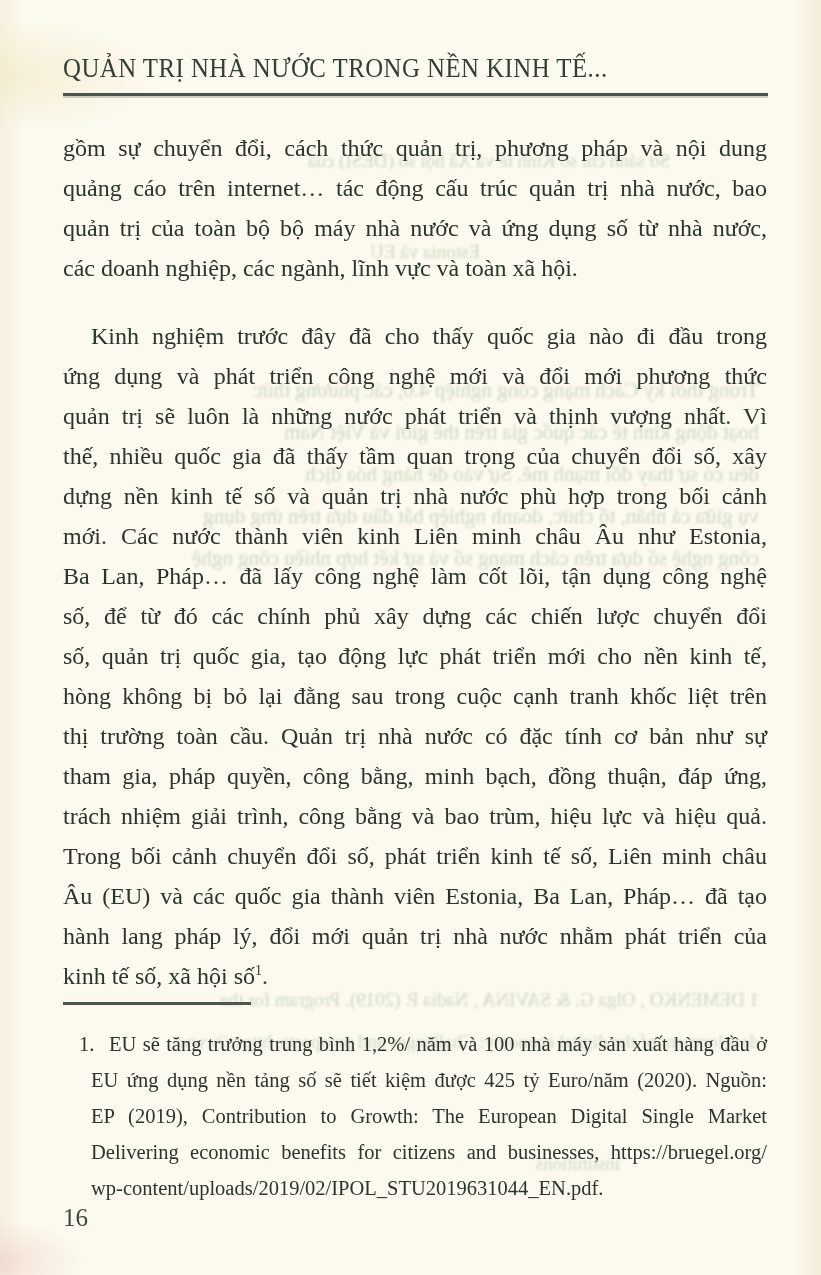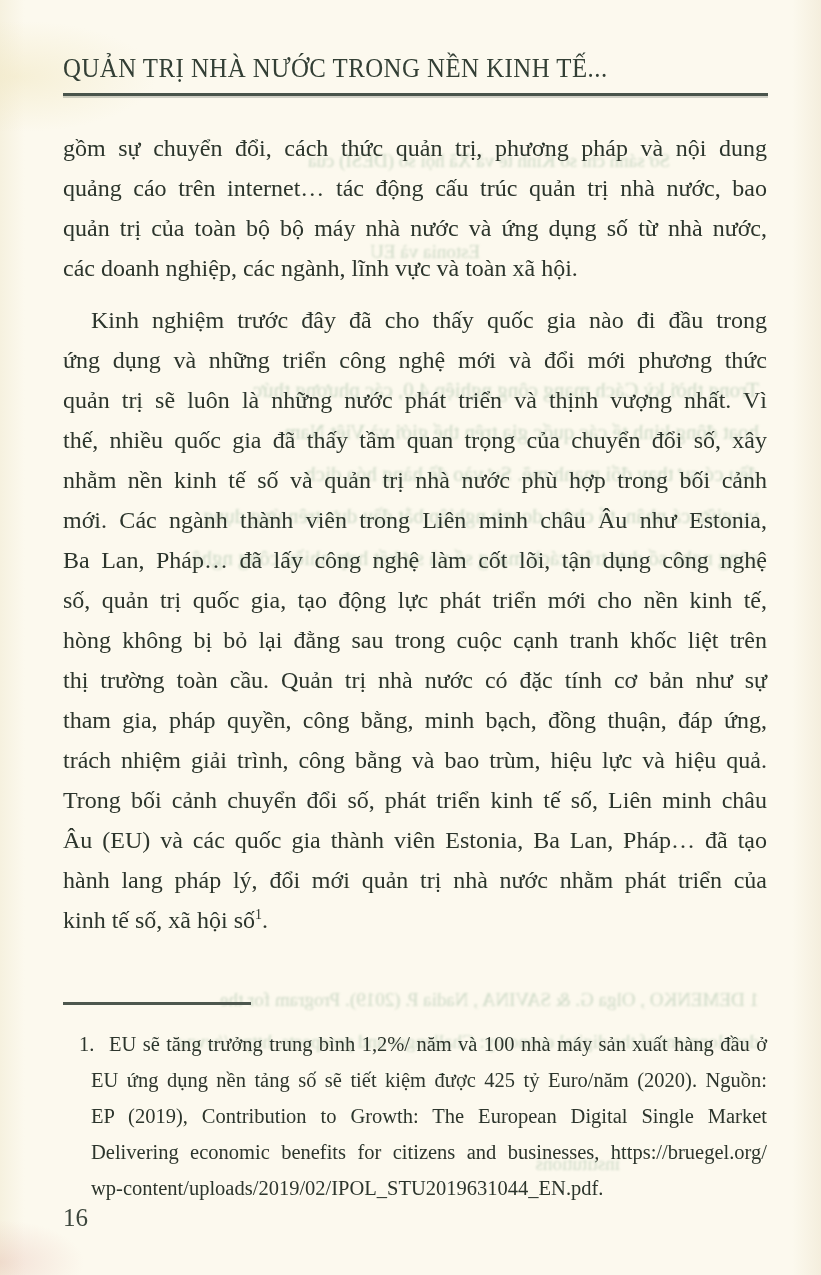--- a/index.html
+++ b/index.html
@@ -60,21 +60,21 @@
     background:#49544b;
     box-shadow:0 2px 0 rgba(73,84,75,0.25);
   }
 
   .bodypara{position:absolute;left:63px;width:704px;font-size:24px;}
   .para1{top:128px;}
   .para2{top:300px;}
   .line{height:40px;line-height:40px;white-space:normal;}
   .jline{text-align:justify;text-align-last:justify;}
   .lline{text-align:center;text-align-last:left;font-family:Liberation Serif, serif;}
-  .indent{text-indent:28px;}
+  .indent{text-indent:28px;margin-top:16px;}
   sup.fnref{font-size:0.58em;vertical-align:super;line-height:0;}
 
   .fn-sep{
     position:absolute;
     top:1002px;left:63px;width:188px;height:3px;
     background:#4d574e;
   }
   .footnote{
     position:absolute;
     top:1026px;left:63px;width:704px;
@@ -113,26 +113,27 @@
 
     <div class="bodypara para1">
       <div class="line jline">gồm sự chuyển đổi, cách thức quản trị, phương pháp và nội dung</div>
       <div class="line jline">quảng cáo trên internet… tác động cấu trúc quản trị nhà nước, bao</div>
       <div class="line jline">quản trị của toàn bộ bộ máy nhà nước và ứng dụng số từ nhà nước,</div>
       <div class="line lline">các doanh nghiệp, các ngành, lĩnh vực và toàn xã hội.</div>
     </div>
 
     <div class="bodypara para2">
       <div class="line jline indent">Kinh nghiệm trước đây đã cho thấy quốc gia nào đi đầu trong</div>
-      <div class="line jline">ứng dụng và những triển công nghệ mới và đổi mới phương thức</div>
+      <div class="line jline">ứng dụng và phát triển công nghệ mới và đổi mới phương thức</div>
       <div class="line jline">quản trị sẽ luôn là những nước phát triển và thịnh vượng nhất. Vì</div>
       <div class="line jline">thế, nhiều quốc gia đã thấy tầm quan trọng của chuyển đổi số, xây</div>
-      <div class="line jline">nhằm nền kinh tế số và quản trị nhà nước phù hợp trong bối cảnh</div>
-      <div class="line jline">mới. Các ngành thành viên trong Liên minh châu Âu như Estonia,</div>
+      <div class="line jline">dựng nền kinh tế số và quản trị nhà nước phù hợp trong bối cảnh</div>
+      <div class="line jline">mới. Các nước thành viên kinh Liên minh châu Âu như Estonia,</div>
       <div class="line jline">Ba Lan, Pháp… đã lấy công nghệ làm cốt lõi, tận dụng công nghệ</div>
+      <div class="line jline">số, để từ đó các chính phủ xây dựng các chiến lược chuyển đổi</div>
       <div class="line jline">số, quản trị quốc gia, tạo động lực phát triển mới cho nền kinh tế,</div>
       <div class="line jline">hòng không bị bỏ lại đằng sau trong cuộc cạnh tranh khốc liệt trên</div>
       <div class="line jline">thị trường toàn cầu. Quản trị nhà nước có đặc tính cơ bản như sự</div>
       <div class="line jline">tham gia, pháp quyền, công bằng, minh bạch, đồng thuận, đáp ứng,</div>
       <div class="line jline">trách nhiệm giải trình, công bằng và bao trùm, hiệu lực và hiệu quả.</div>
       <div class="line jline">Trong bối cảnh chuyển đổi số, phát triển kinh tế số, Liên minh châu</div>
       <div class="line jline">Âu (EU) và các quốc gia thành viên Estonia, Ba Lan, Pháp… đã tạo</div>
       <div class="line jline">hành lang pháp lý, đổi mới quản trị nhà nước nhằm phát triển của</div>
       <div class="line lline"><span>kinh tế số, xã hội số</span><sup class="fnref">1</sup><span>.</span></div>
     </div>

